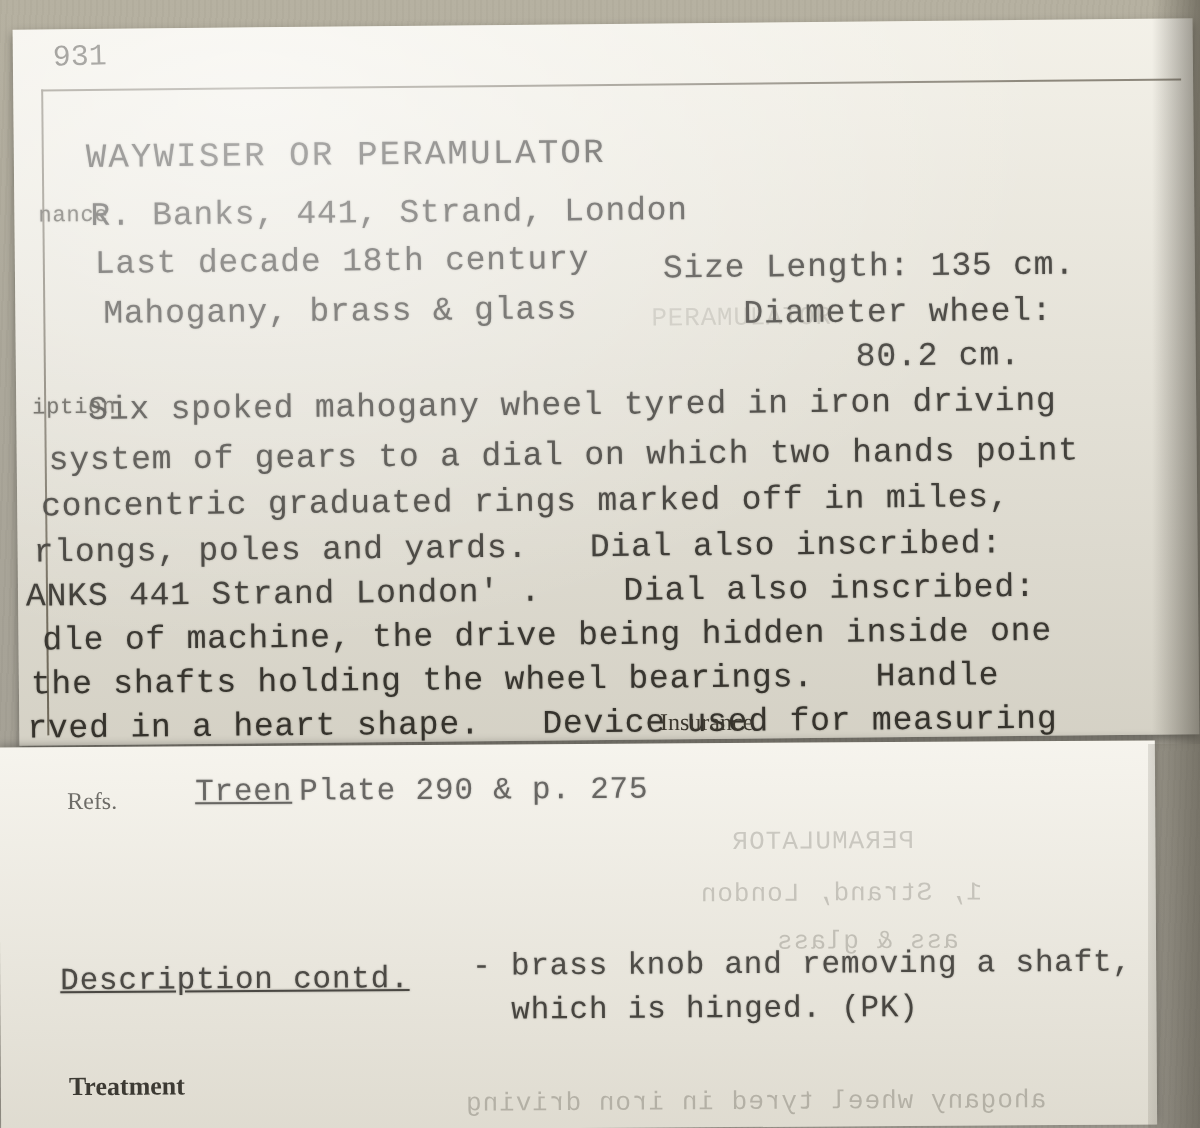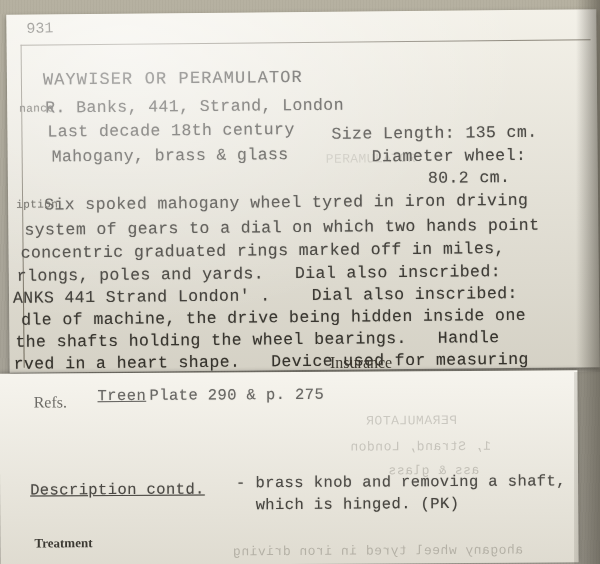--- a/index.html
+++ b/index.html
@@ -150,21 +150,21 @@
   }
 
   .label-ul {
     text-decoration: underline;
   }
 
   
   .form-label {
     position: absolute;
     font-family: "Liberation Serif", serif;
-    font-size: 16px;
+    font-size: 12px;
     color: #2c2a24;
   }
   .form-label-b {
     position: absolute;
     font-family: "Liberation Serif", serif;
     font-size: 13px;
     color: #23211c;
     font-weight: bold;
   }
 

